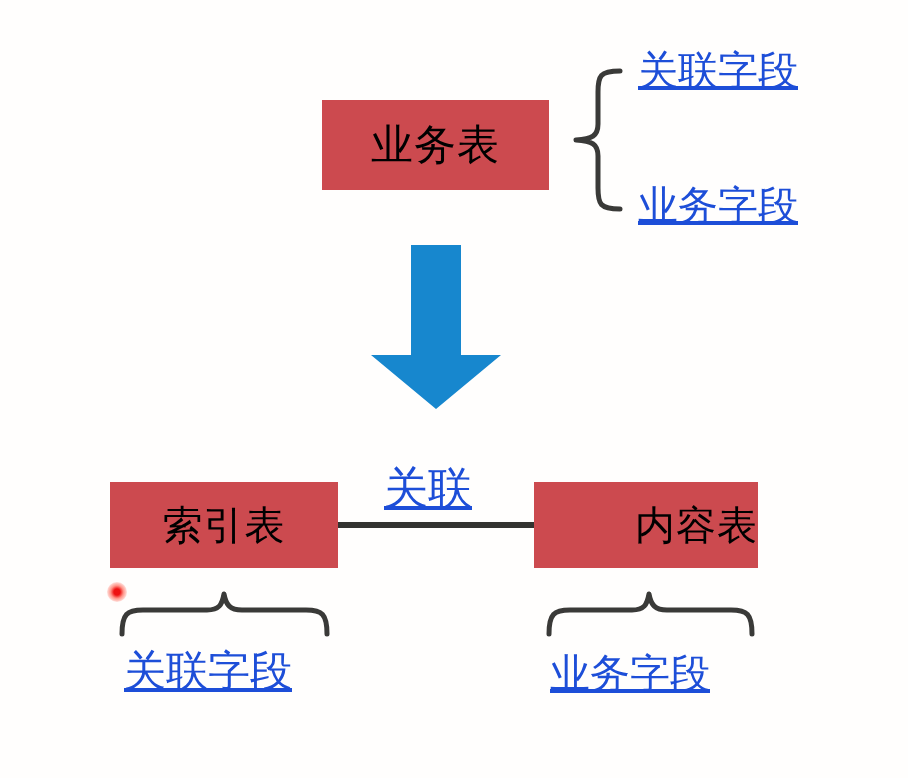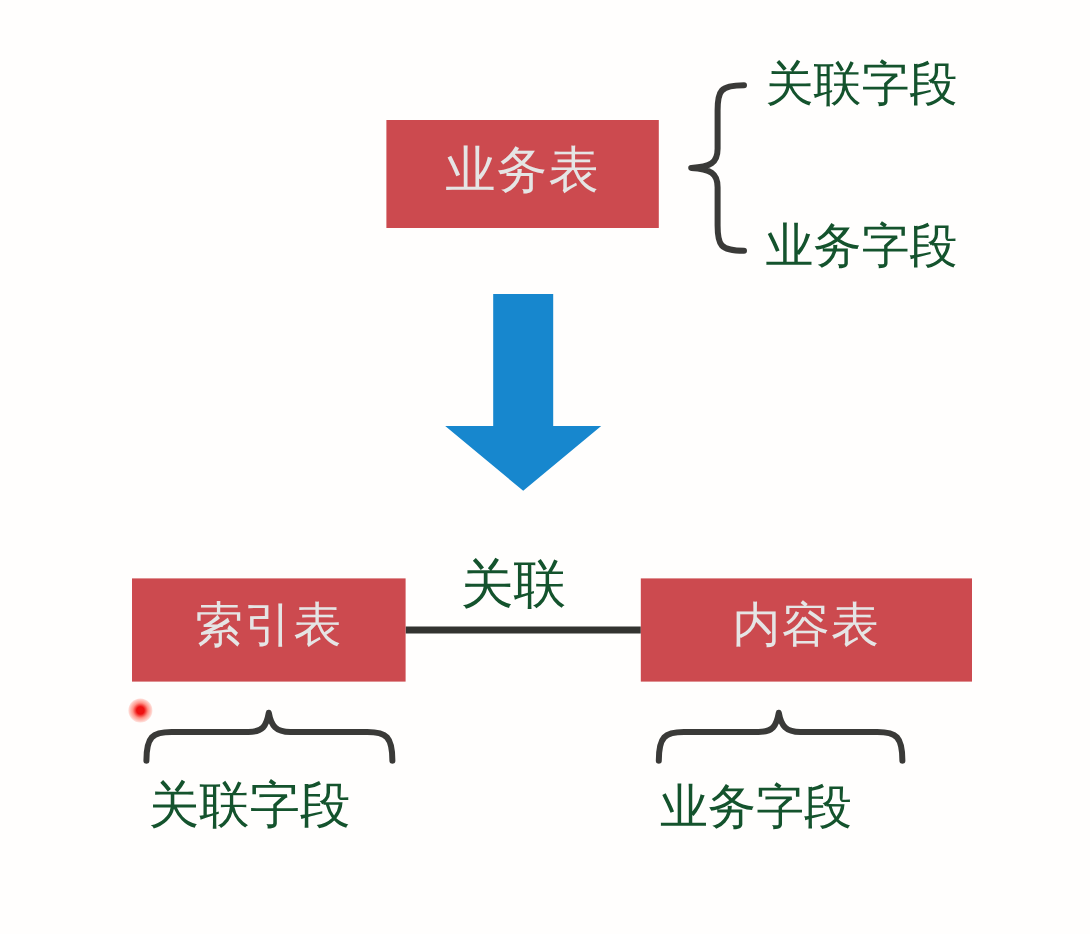--- a/index.html
+++ b/index.html
@@ -20,22 +20,22 @@
   }
   .box {
     position: absolute;
     background: #cc4a4f;
     display: flex;
     align-items: center;
     justify-content: center;
     box-sizing: border-box;
   }
   .box-label {
-    color: #e5e5e5;
-    font-family: Liberation Mono, monospace;
+    color: #000000;
+    font-family: Liberation Sans, sans-serif;
     font-weight: 400;
     letter-spacing: 1px;
     line-height: 1;
     white-space: nowrap;
   }
   #box-business {
     left: 322px;
     top: 100px;
     width: 227px;
     height: 90px;
@@ -46,32 +46,34 @@
     left: 110px;
     top: 482px;
     width: 228px;
     height: 86px;
   }
   #box-index .box-label { font-size: 40px; }
 
   #box-content {
     left: 534px;
     top: 482px;
-    width: 276px;
+    width: 224px;
     height: 86px;
+    justify-content: flex-end;
   }
   #box-content .box-label { font-size: 40px; }
 
   .text-label {
     position: absolute;
-    color: #14532d;
+    color: #1d4ed8;
     font-family: "DejaVu Sans", "Liberation Sans", sans-serif;
     font-weight: 400;
     line-height: 1;
     white-space: nowrap;
+    text-decoration: underline;
   }
   #label-assoc-field-top {
     left: 638px;
     top: 50px;
     font-size: 40px;
   }
   #label-biz-field-top {
     left: 638px;
     top: 185px;
     font-size: 40px;

